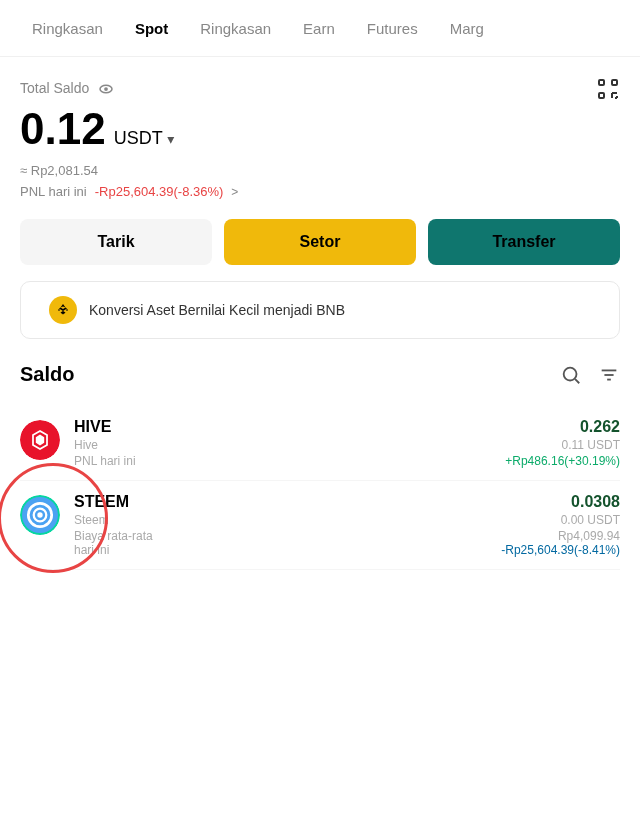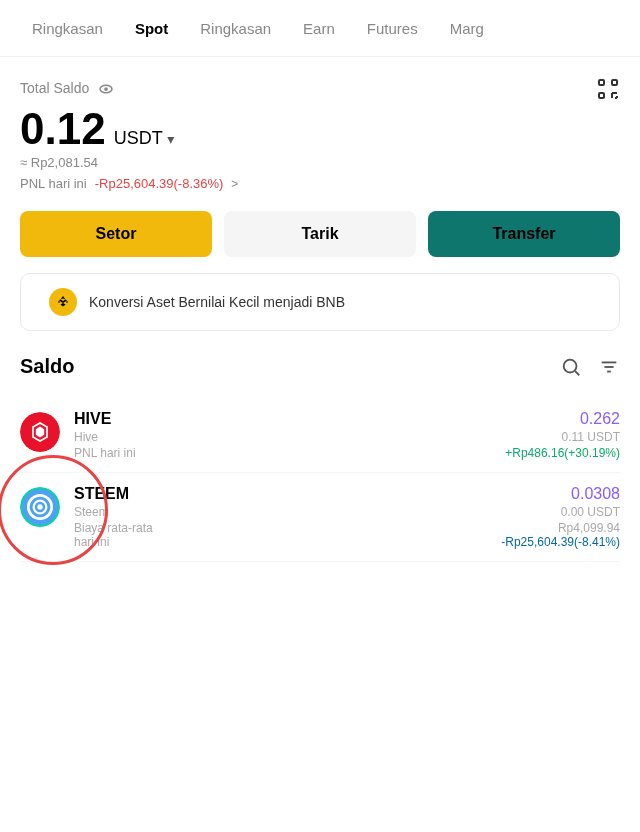--- a/index.html
+++ b/index.html
@@ -60,21 +60,21 @@
     .scan-icon {
       width: 24px;
       height: 24px;
       color: #333;
     }
 
     .total-amount {
       display: flex;
       align-items: baseline;
       gap: 8px;
-      margin-bottom: 4px;
+      margin-bottom: 12px;
     }
     .total-amount .amount {
       font-size: 44px;
       font-weight: 700;
       color: #000;
       line-height: 1;
     }
     .total-amount .currency {
       font-size: 18px;
       font-weight: 500;
@@ -237,22 +237,22 @@
       align-items: center;
       margin-bottom: 2px;
     }
     .asset-name {
       font-size: 16px;
       font-weight: 600;
       color: #000;
     }
     .asset-amount {
       font-size: 16px;
-      font-weight: 400;
-      color: #8b5cf6;
+      font-weight: 700;
+      color: #14532d;
     }
     .asset-sub-row {
       display: flex;
       justify-content: space-between;
       align-items: center;
       margin-bottom: 2px;
     }
     .asset-full-name {
       font-size: 12px;
       color: #aaa;
@@ -343,22 +343,22 @@
 
   <div class="approx-value">≈ Rp2,081.54</div>
 
   <div class="pnl-row">
     <span class="pnl-label">PNL hari ini</span>
     <span class="pnl-value">-Rp25,604.39(-8.36%)</span>
     <span class="pnl-arrow">&gt;</span>
   </div>
 
   <div class="action-buttons">
+    <button class="btn btn-tarik">Tarik</button>
     <button class="btn btn-setor">Setor</button>
-    <button class="btn btn-tarik">Tarik</button>
     <button class="btn btn-transfer">Transfer</button>
   </div>
 
   <div class="konversi-banner">
     <div class="bnb-icon">
       <svg width="20" height="20" viewBox="0 0 40 40" fill="none">
         <circle cx="20" cy="20" r="20" fill="#F0B90B"></circle>
         <polygon points="20,8 25,15 20,13 15,15" fill="#000"></polygon>
         <polygon points="12,17 15,15 20,18 25,15 28,17 20,22" fill="#000"></polygon>
         <polygon points="10,20 12,18 14,20 12,22" fill="#000"></polygon>

